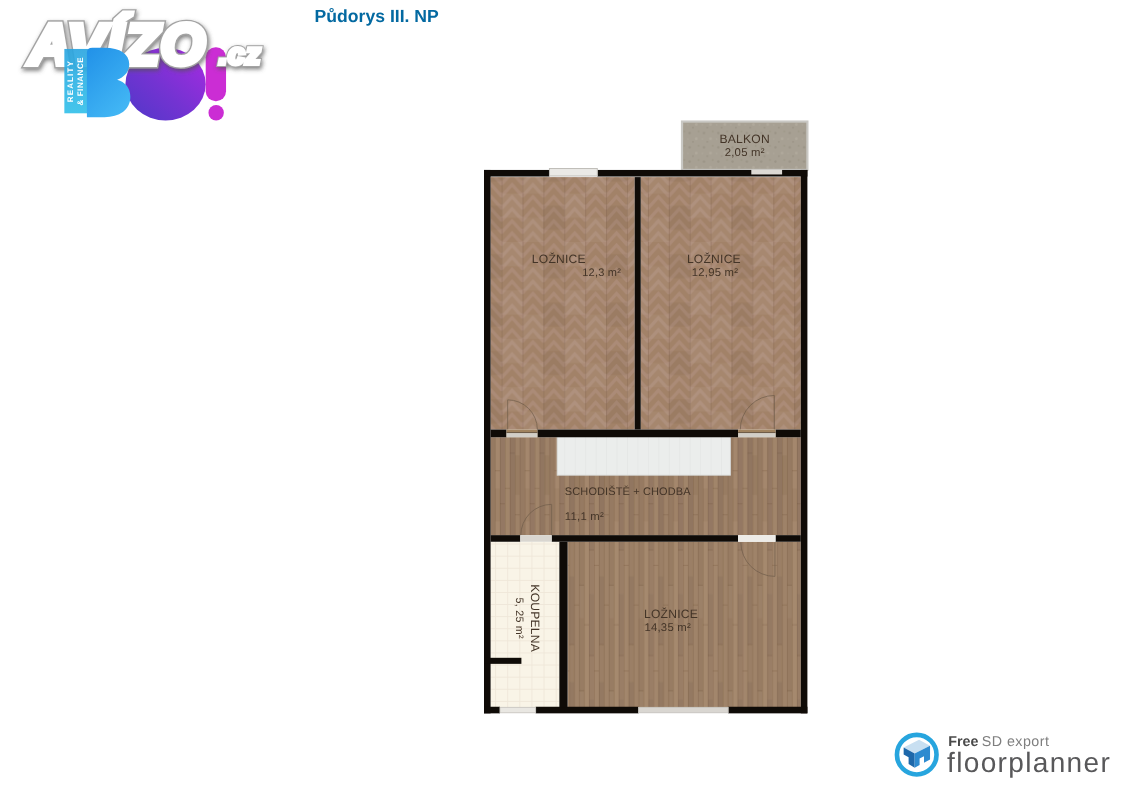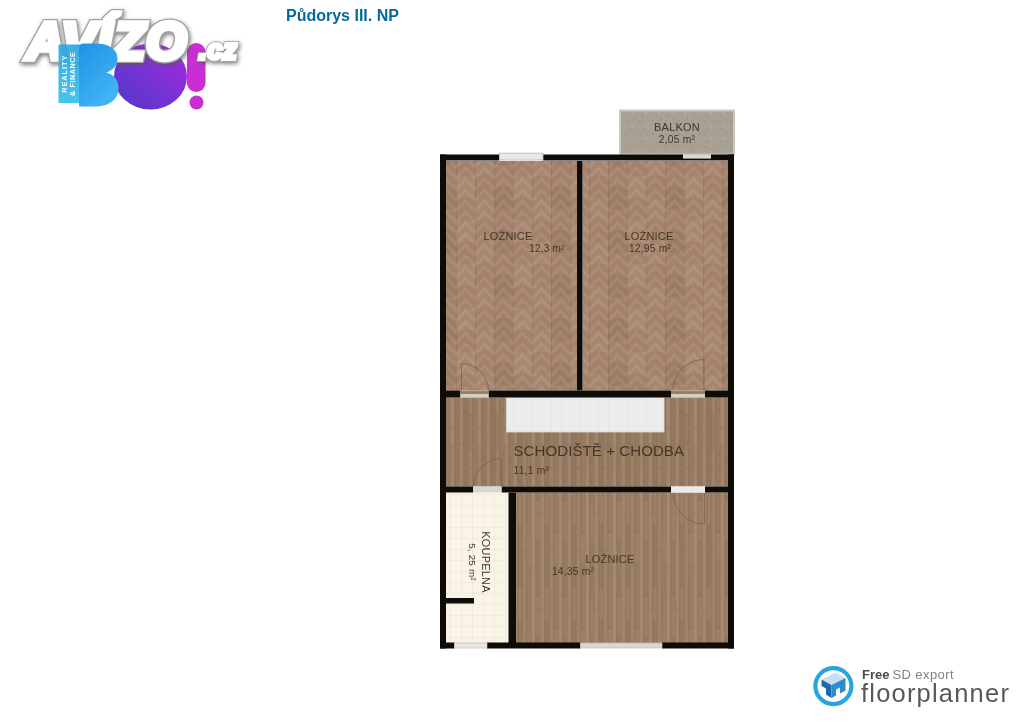--- a/index.html
+++ b/index.html
@@ -180,25 +180,25 @@
 
 <div class="lbl ctr" style="left:677px;top:121px;">BALKON</div>
 <div class="lbl ctr" style="left:677px;top:134px;font-size:10.3px;text-align:right;">2,05 m²</div>
 
 <div class="lbl ctr" style="left:508px;top:230px;">LOŽNICE</div>
 <div class="lbl ctr" style="left:515px;top:243px;font-size:10px;margin-left:32px;">12,3 m²</div>
 
 <div class="lbl ctr" style="left:649px;top:230px;">LOŽNICE</div>
 <div class="lbl ctr" style="left:650px;top:243px;font-size:10.3px;">12,95 m²</div>
 
-<div class="lbl" style="left:513.5px;top:441.5px;font-size:15px;letter-spacing:0.1px;">SCHODIŠTĚ + CHODBA</div>
+<div class="lbl" style="left:513.5px;top:441.5px;font-size:10px;letter-spacing:0.1px;">SCHODIŠTĚ + CHODBA</div>
 <div class="lbl" style="left:513.5px;top:465px;font-size:10.3px;">11,1 m²</div>
 
 <div class="lbl ctr" style="left:610px;top:553px;">LOŽNICE</div>
-<div class="lbl ctr" style="left:573px;top:566px;font-size:10.3px;">14,35 m²</div>
+<div class="lbl ctr" style="left:607px;top:566px;font-size:10.3px;">14,35 m²</div>
 
 <div class="lbl" style="left:447px;top:549px;width:63px;text-align:center;transform:rotate(90deg);transform-origin:50% 50%;line-height:12.5px;font-size:11px;">KOUPELNA<br><span style="font-size:9.8px;">5, 25 m²</span></div>
 
 <svg class="abs" style="left:0;top:0;" width="280" height="135" viewBox="0 0 280 135">
   <defs>
     <linearGradient id="gB" x1="0" y1="0" x2="0.6" y2="1">
       <stop offset="0" stop-color="#2191e8"></stop>
       <stop offset="1" stop-color="#41b5f4"></stop>
     </linearGradient>
     <linearGradient id="gO" x1="1" y1="0" x2="0" y2="1">

